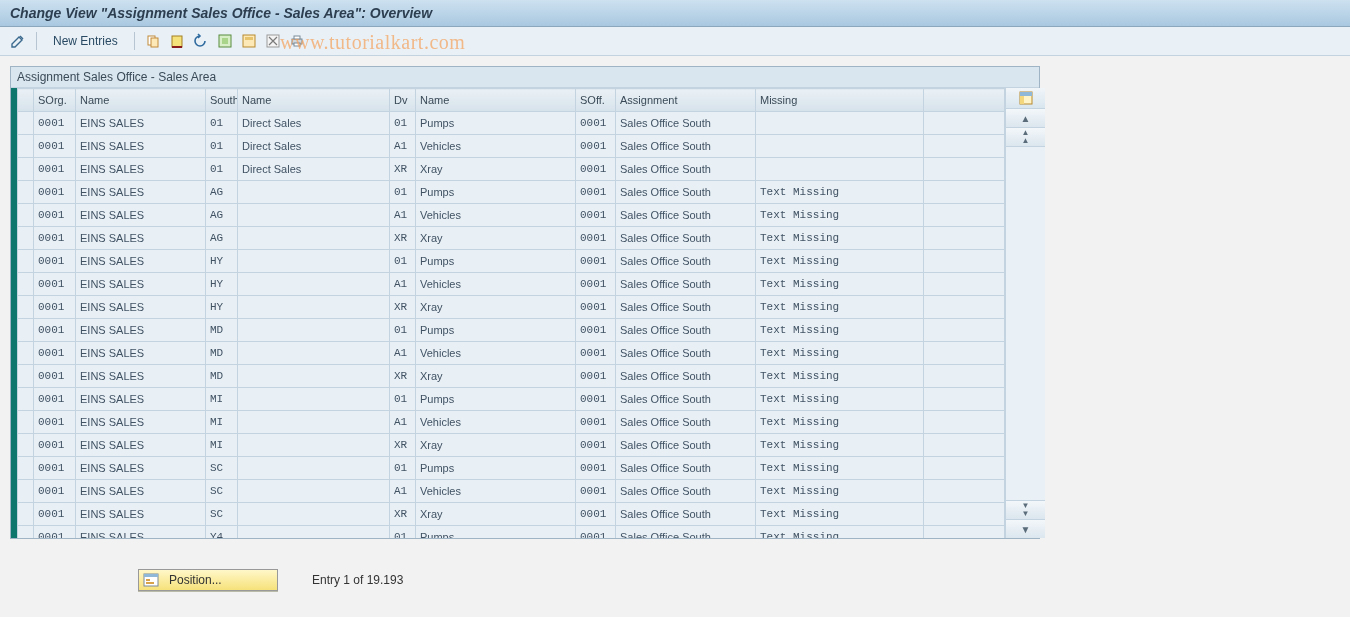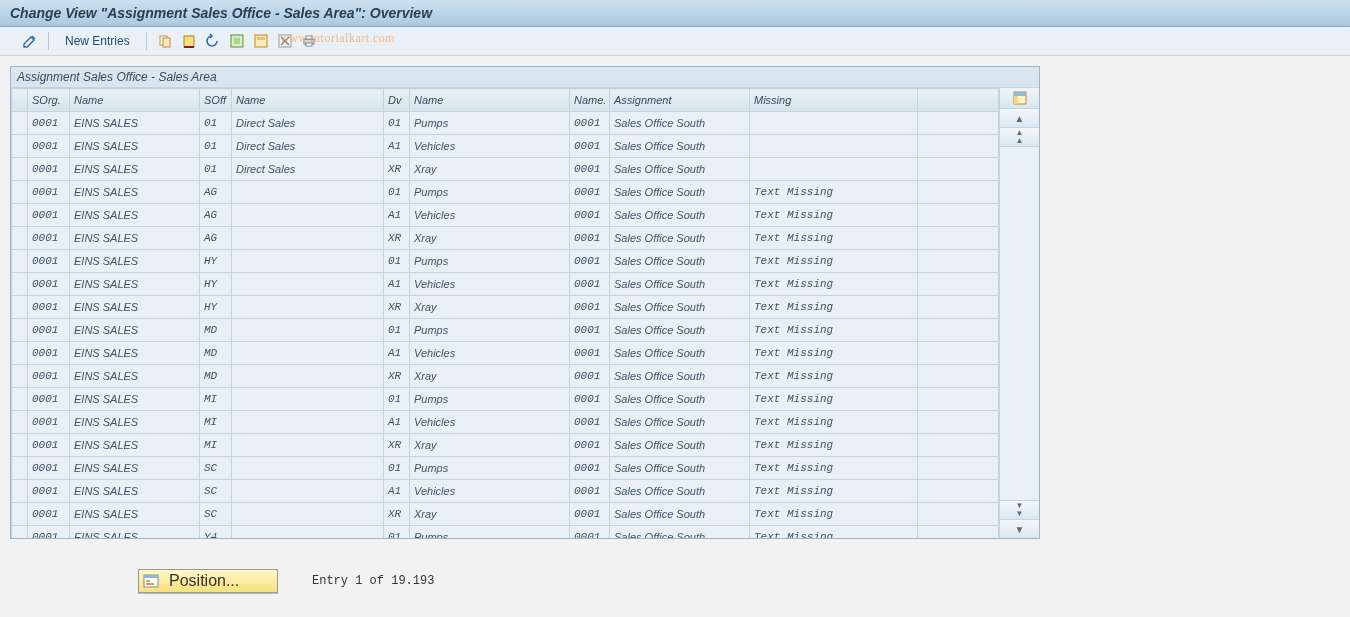--- a/index.html
+++ b/index.html
@@ -20,21 +20,21 @@
   font-style: italic;
   font-weight: bold;
   font-size: 14px;
   color: #2c3e50;
   box-sizing: border-box;
 }
 .toolbar {
   display: flex;
   align-items: center;
   gap: 4px;
-  padding: 4px 20px;
+  padding: 4px 8px;
   background: #e9f1f7;
   border-bottom: 1px solid #c3d3df;
   position: relative;
 }
 .divider {
   width: 1px; height: 18px; background: #b6c5d1; margin: 0 4px;
 }
 .tb-btn {
   width: 20px; height: 20px;
   display: flex; align-items: center; justify-content: center;
@@ -43,48 +43,48 @@
 }
 .tb-text-btn {
   padding: 2px 8px;
   cursor: pointer;
   color: #2a4a63;
   border-radius: 2px;
 }
 .watermark {
   position: absolute;
   left: 280px; top: 4px;
-  font-size: 12px;
+  font-size: 20px;
   color: #f5a05a;
   opacity: 0.7;
   pointer-events: none;
   font-family: Georgia, serif;
   letter-spacing: 0.5px;
 }
 .work-area {
   padding: 10px 10px 0 10px;
   box-sizing: border-box;
 }
 .panel {
   border: 1px solid #9fb5c5;
   background: #0f766e;
   width: 1030px;
   box-sizing: border-box;
-  font-style: italic;
 }
 .panel-title {
   padding: 3px 6px;
   font-size: 12px;
   color: #3a4a57;
   border-bottom: 1px solid #c3d3df;
   background: #d9e6ef;
 }
 .grid-wrap {
   display: flex;
   height: 450px;
+  padding-left: 6px;
 }
 .grid-body {
   flex: 0 0 988px;
   overflow: hidden;
   position: relative;
 }
 .vscroll {
   flex: 0 0 40px;
   display: flex;
   flex-direction: column;
@@ -163,25 +163,25 @@
 }
 .pos-btn {
   display: flex; align-items: center;
   border: 1px solid #999;
   background: linear-gradient(#fff7c9,#f6e27a);
   padding: 2px 10px 2px 4px;
   min-width: 140px;
   box-sizing: border-box;
   cursor: pointer;
   color: #333;
-  font-size: 16px;
+  font-size: 12px;
   box-shadow: 0 1px 0 #bba;
 }
 .pos-btn .picon { margin-right: 10px; }
-.entry-text { color: #333; font-family: Liberation Mono, monospace; }
+.entry-text { color: #333; }
 svg { display: block; }
 </style>
 </head>
 <body>
 
 <div class="title-bar">Change View "Assignment Sales Office - Sales Area": Overview</div>
 
 <div class="toolbar">
   <div class="tb-btn">
     <svg width="16" height="16" viewBox="0 0 16 16">
@@ -255,25 +255,25 @@
               <col class="col-soff">
               <col class="col-desc">
               <col class="col-status">
               <col class="col-pad">
           </colgroup>
           <thead>
             <tr>
               <th class="row-sel"></th>
               <th>SOrg.</th>
               <th>Name</th>
-              <th>SOff</th>
+              <th>South</th>
               <th>Name</th>
               <th>Dv</th>
               <th>Name</th>
-              <th>Name.</th>
+              <th>SOff.</th>
               <th>Assignment</th>
               <th>Missing</th>
               <th></th>
             </tr>
           </thead>
           <tbody id="grid-rows">
               <tr>
                 <td class="row-sel"></td>
                 <td class="mono">0001</td>
                 <td>EINS SALES</td>

